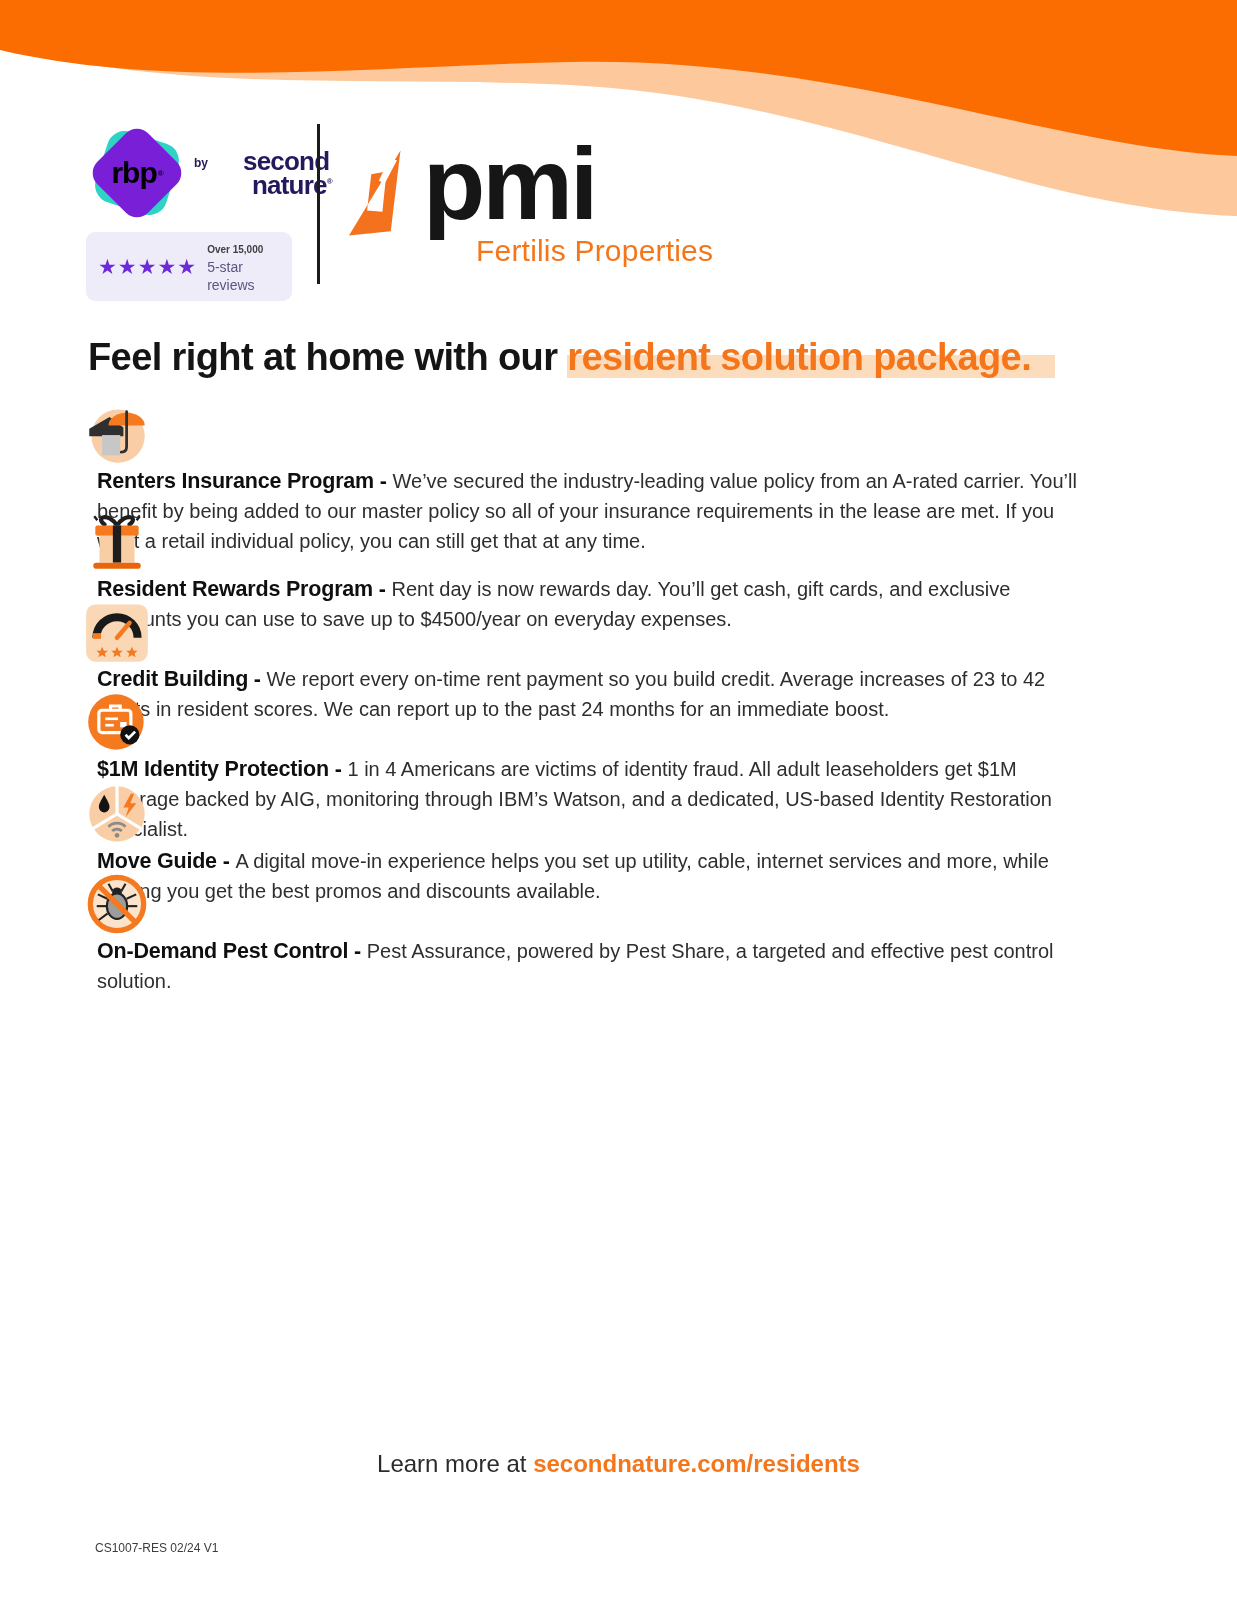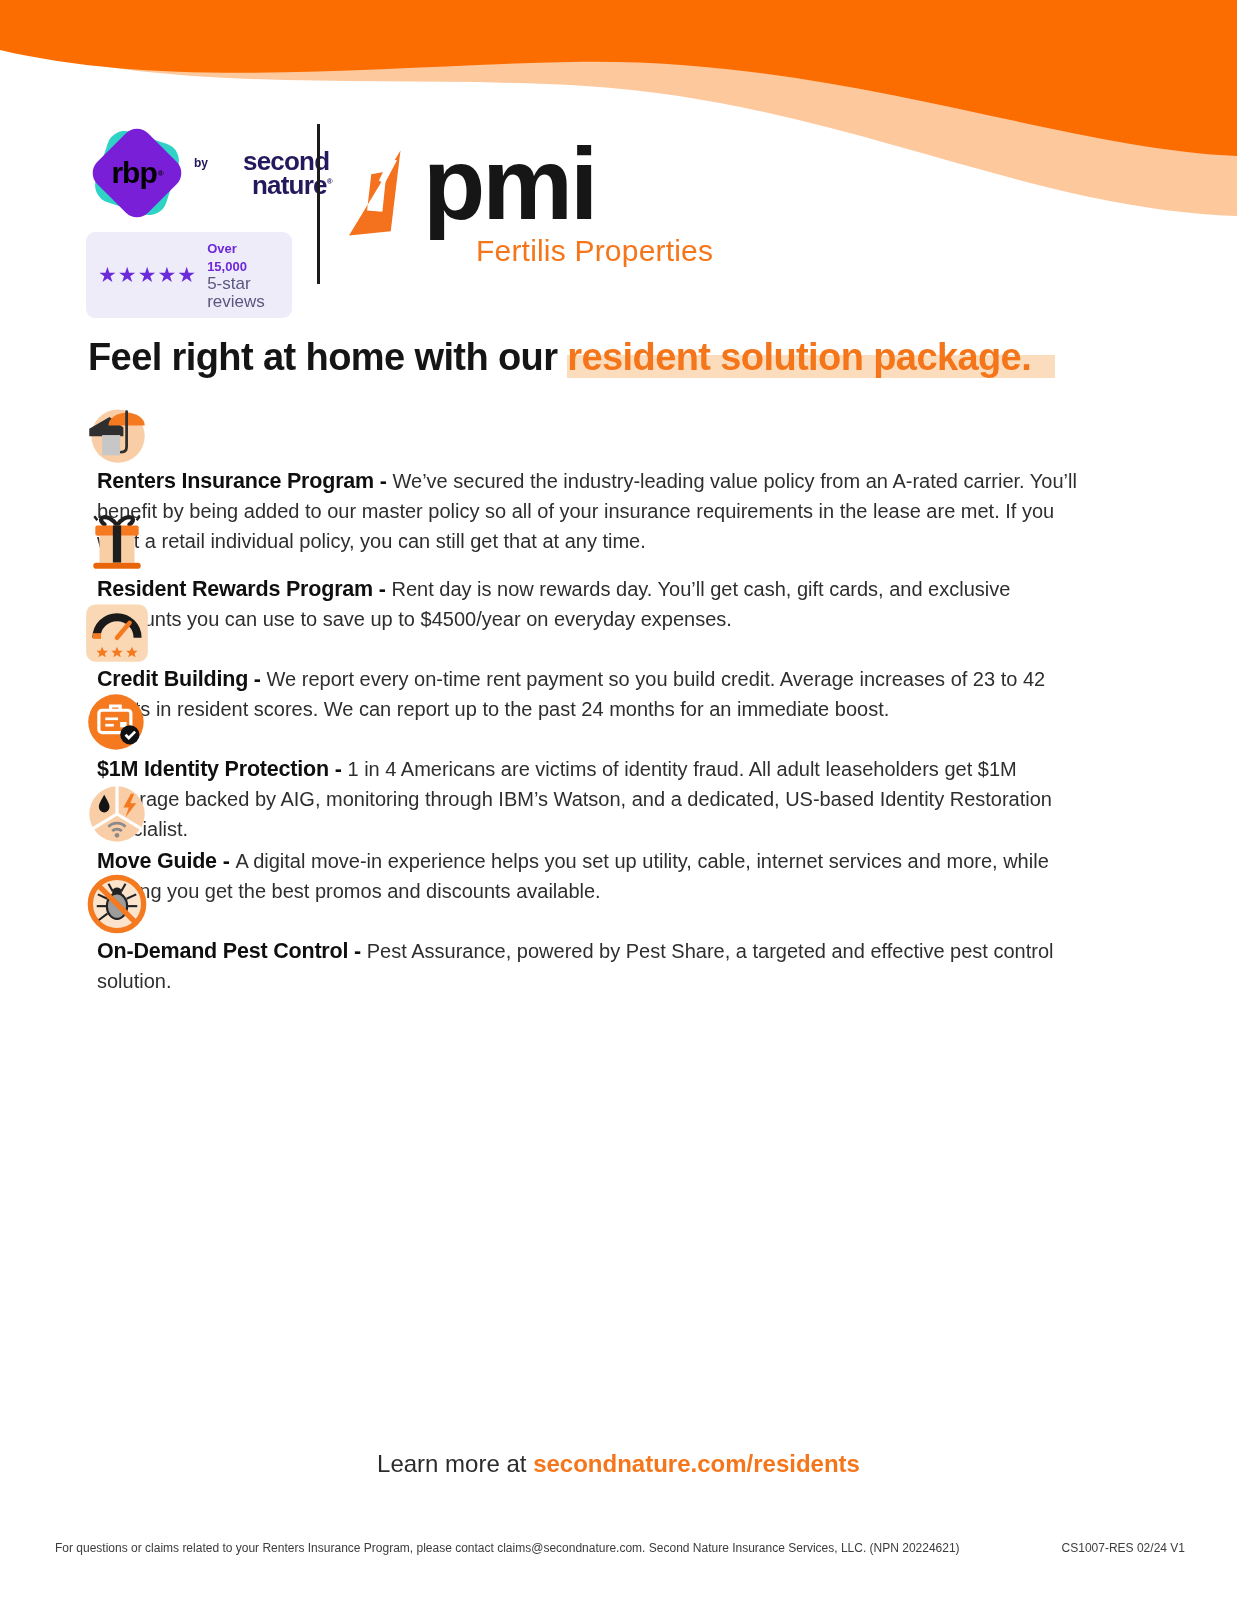--- a/index.html
+++ b/index.html
@@ -21,22 +21,22 @@
     color:#000000;font-weight:bold;font-size:30px;letter-spacing:-1px;}
   .rbp-text sup{font-size:8px;margin-left:1px;}
   .sn-lockup{display:flex;margin-left:6px;align-items:flex-start;gap:32px;}
   .sn-by{font-size:12px;color:#23195c;font-weight:600;margin-top:6px;margin-right:3px;}
   .sn-words{color:#23195c;font-weight:bold;font-size:26px;line-height:22px;letter-spacing:-0.8px;}
   .sn-words .l2{padding-left:9px;}
   .sn-words sup{font-size:8px;}
   .reviews-badge{margin-top:8px;width:206px;box-sizing:border-box;background:#efecfa;border-radius:9px;
     display:flex;align-items:center;padding:7px 12px;gap:10px;}
   .stars{color:#6c2bd9;font-size:21px;letter-spacing:1px;white-space:nowrap;}
-  .rev-l1{font-size:13px;font-weight:bold;color:#6d28d9;line-height:17px;}
-  .rev-l2{font-size:17px;color:#5a5680;line-height:15px;text-align:right;}
+  .rev-l1{font-size:10px;font-weight:bold;color:#404040;line-height:17px;}
+  .rev-l2{font-size:14px;color:#5a5680;line-height:15px;text-align:right;}
   .divider{position:absolute;left:317px;top:124px;width:3px;height:160px;background:#1b1b1b;}
   .pmi-block{position:absolute;left:349px;top:138px;display:flex;align-items:flex-start;}
   .pmi-icon{margin-top:12px;}
   .pmi-texts{margin-left:10px;}
   .pmi-word{font-size:102px;line-height:92px;font-weight:800;color:#161616;letter-spacing:-3px;}
   .company{font-size:30px;color:#f5761a;margin-top:4px;margin-left:53px;letter-spacing:0.2px;}
   
   .headline{position:absolute;top:336px;left:88px;width:1110px;font-size:38px;font-weight:600;
     color:#151515;letter-spacing:-0.6px;white-space:nowrap;}
   .headline .hl{color:#f5761a;font-weight:bold;
@@ -196,17 +196,16 @@
       <p class="b-text"><strong>On-Demand Pest Control</strong><strong> - </strong><span>Pest Assurance, powered by Pest Share, a targeted and effective pest control solution.</span></p>
     </div>
 
   </div>
 
   <div class="learn-more">
     <span>Learn more at </span><a href="#" class="lnk">secondnature.com/residents</a>
   </div>
 
   <div class="fine-print">
-    <span class="left">For questions or claims related to your Renters Insurance Program, please contact claims@secondnature.com. Second Nature Insurance Services, LLC. (NPN 20224621)</span>
     <span class="right">CS1007-RES 02/24 V1</span>
   </div>
 
 </div>
 
 </body></html>

